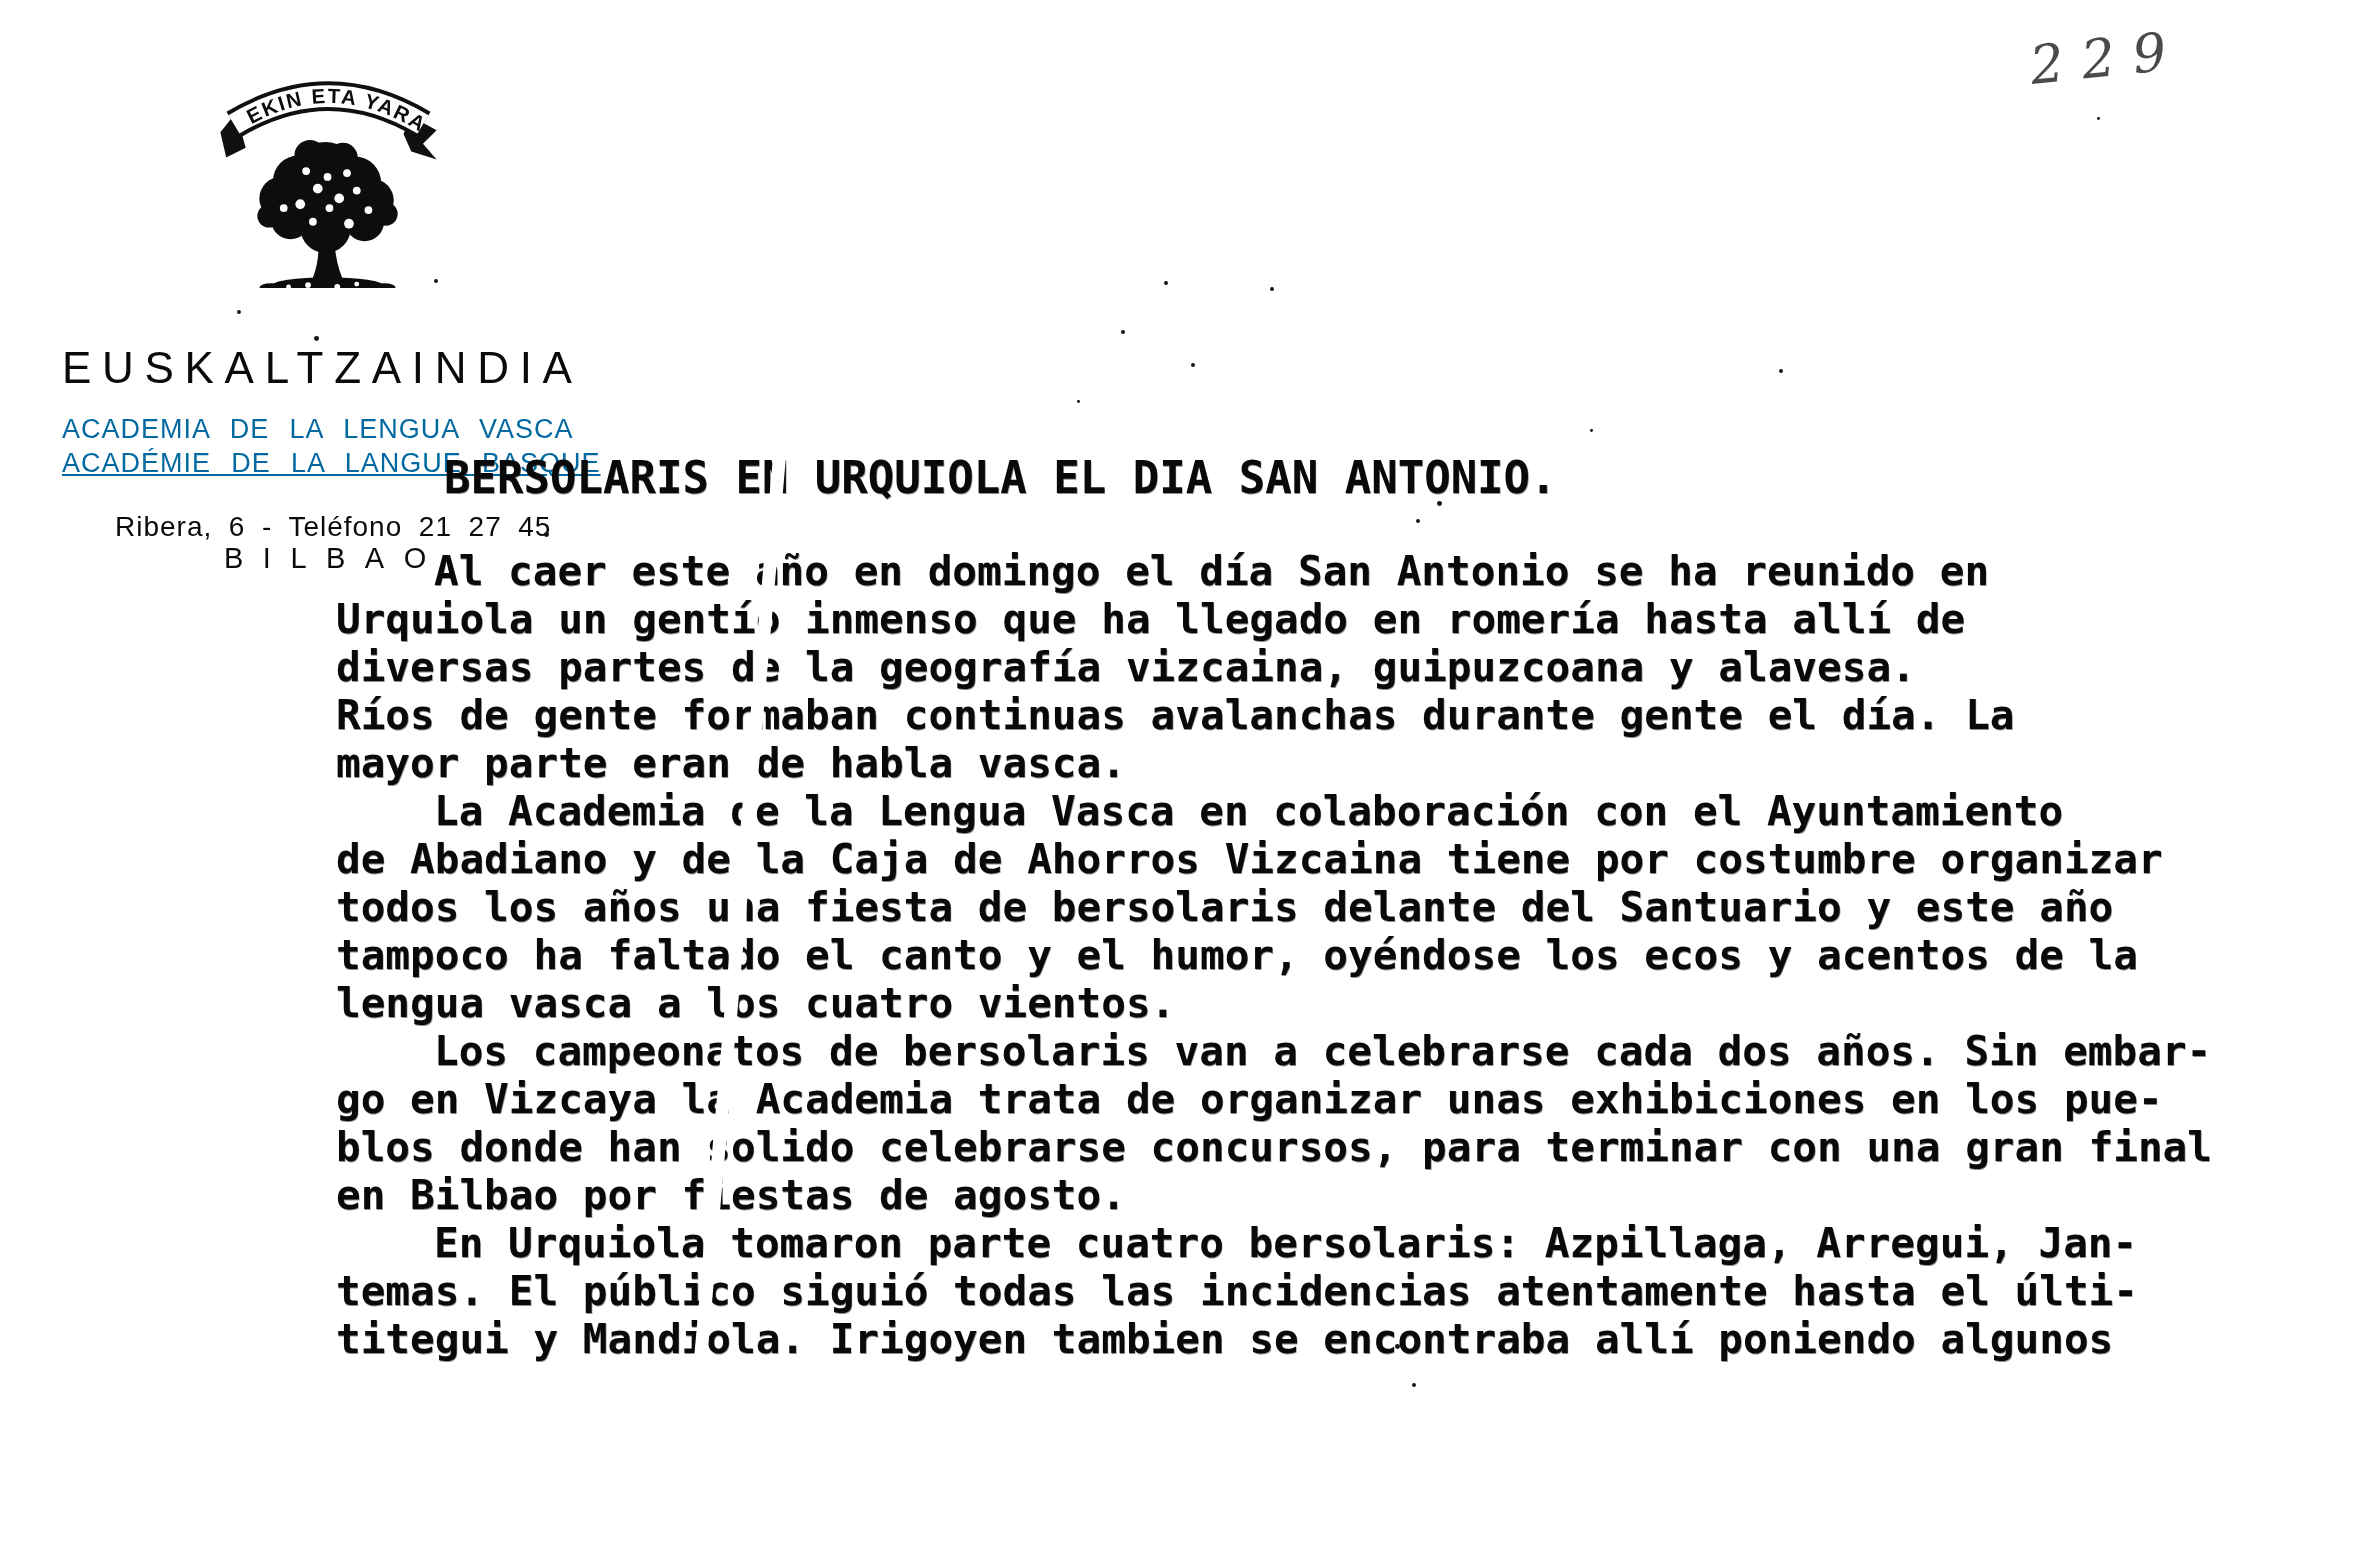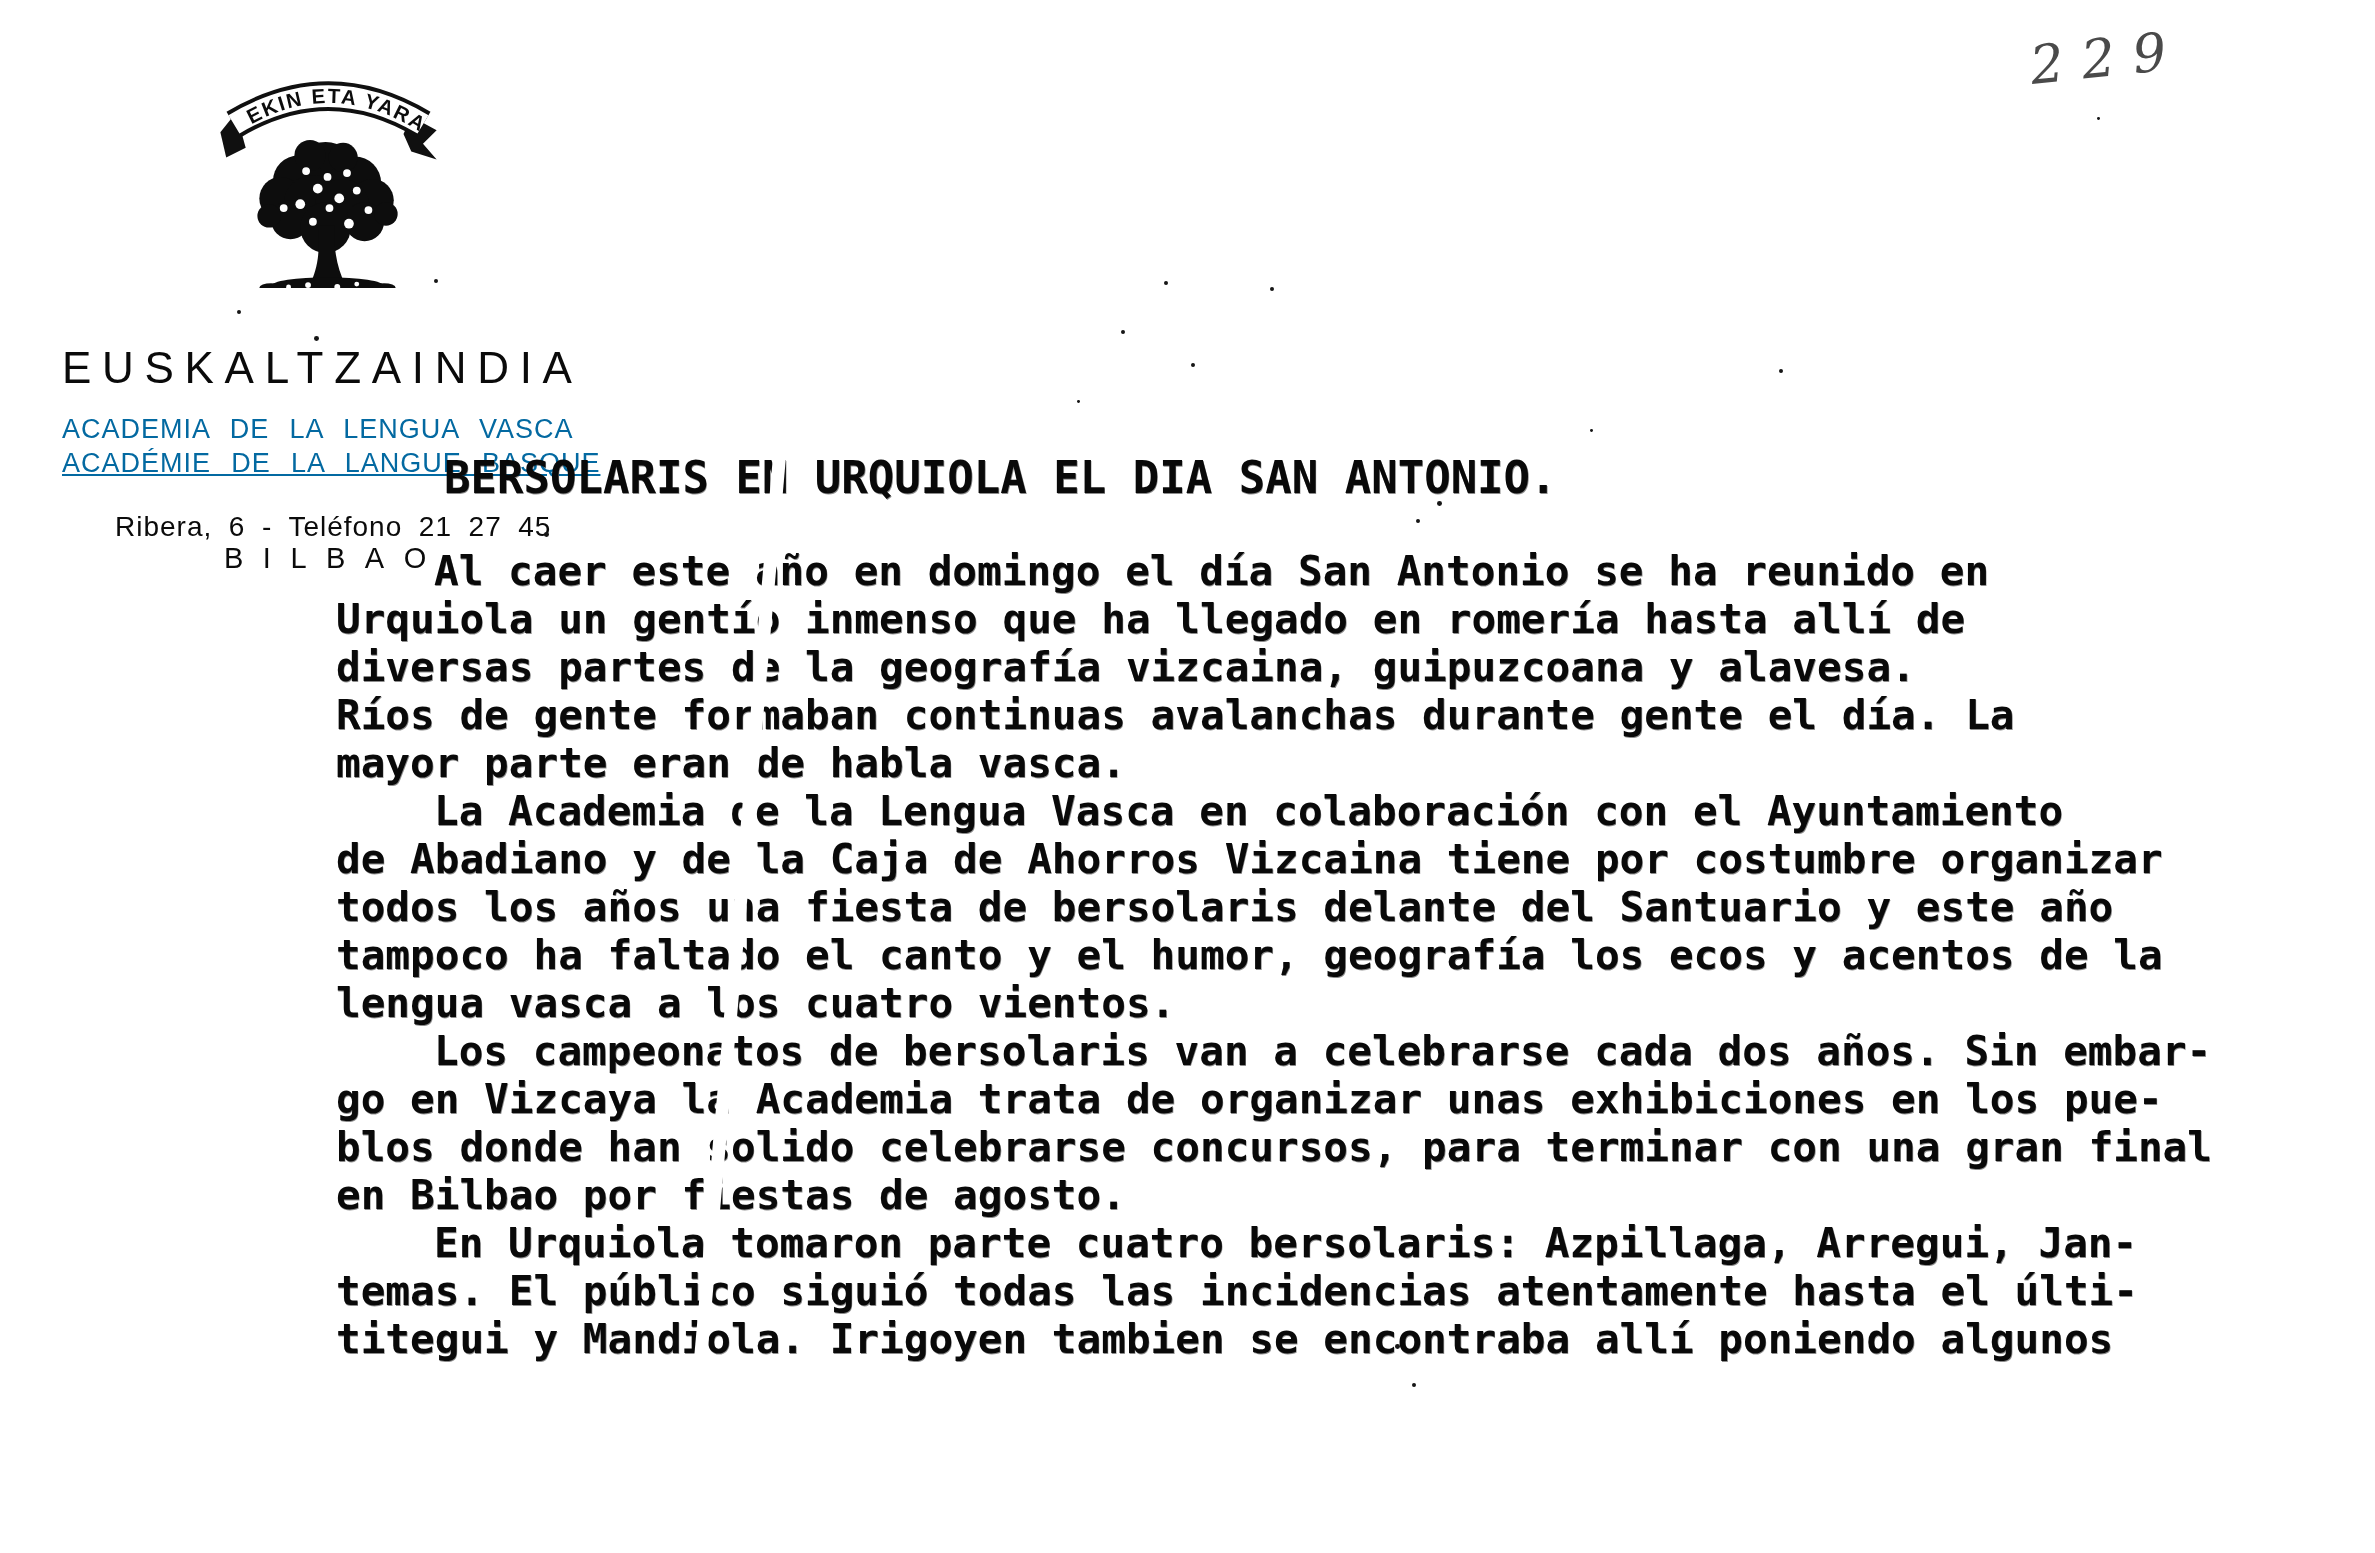--- a/index.html
+++ b/index.html
@@ -142,21 +142,21 @@
       <div class="tl ind">Al caer este año en domingo el día San Antonio se ha reunido en</div>
       <div class="tl">Urquiola un gentío inmenso que ha llegado en romería hasta allí de</div>
       <div class="tl">diversas partes de la geografía vizcaina, guipuzcoana y alavesa.</div>
       <div class="tl">Ríos de gente formaban continuas avalanchas durante gente el día. La</div>
       <div class="tl">mayor parte eran de habla vasca.</div>
     </div>
     <div class="para">
       <div class="tl ind">La Academia de la Lengua Vasca en colaboración con el Ayuntamiento</div>
       <div class="tl">de Abadiano y de la Caja de Ahorros Vizcaina tiene por costumbre organizar</div>
       <div class="tl">todos los años una fiesta de bersolaris delante del Santuario y este año</div>
-      <div class="tl">tampoco ha faltado el canto y el humor, geografía los ecos y acentos de la</div>
+      <div class="tl">tampoco ha faltado el canto y el humor, oyéndose los ecos y acentos de la</div>
       <div class="tl">lengua vasca a los cuatro vientos.</div>
     </div>
     <div class="para">
       <div class="tl ind">Los campeonatos de bersolaris van a celebrarse cada dos años. Sin embar-</div>
       <div class="tl">go en Vizcaya la Academia trata de organizar unas exhibiciones en los pue-</div>
       <div class="tl">blos donde han solido celebrarse concursos, para terminar con una gran final</div>
       <div class="tl">en Bilbao por fiestas de agosto.</div>
     </div>
     <div class="para">
       <div class="tl ind">En Urquiola tomaron parte cuatro bersolaris: Azpillaga, Arregui, Jan-</div>

